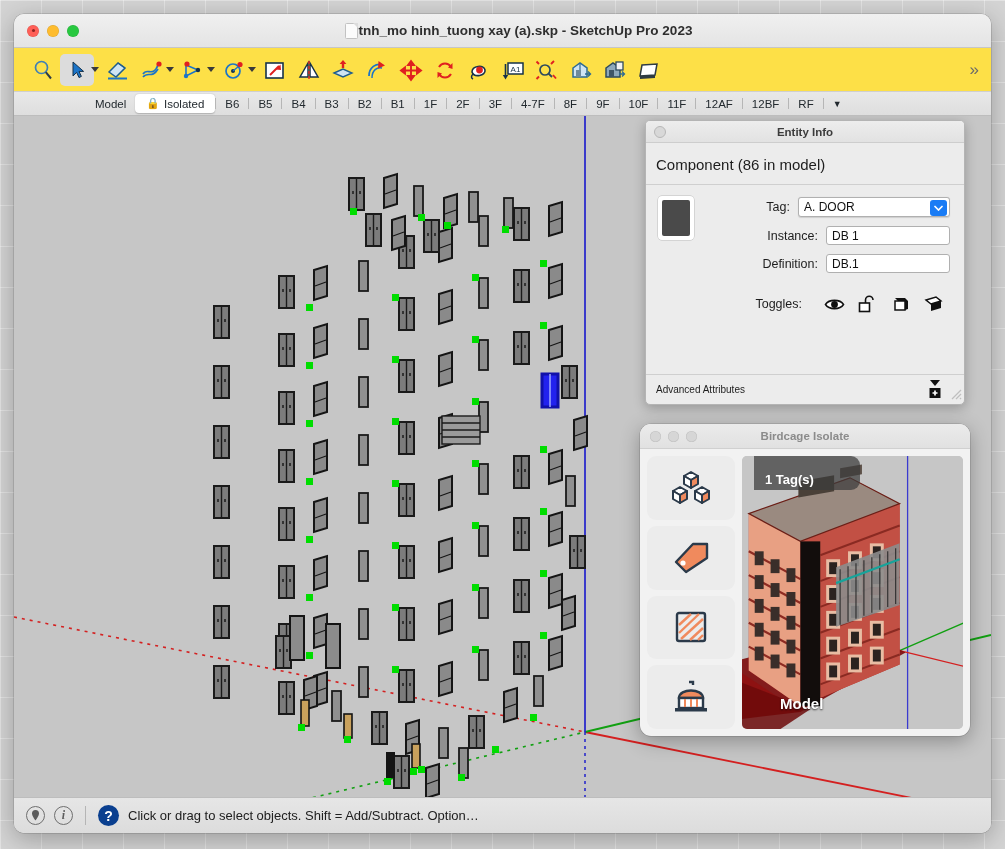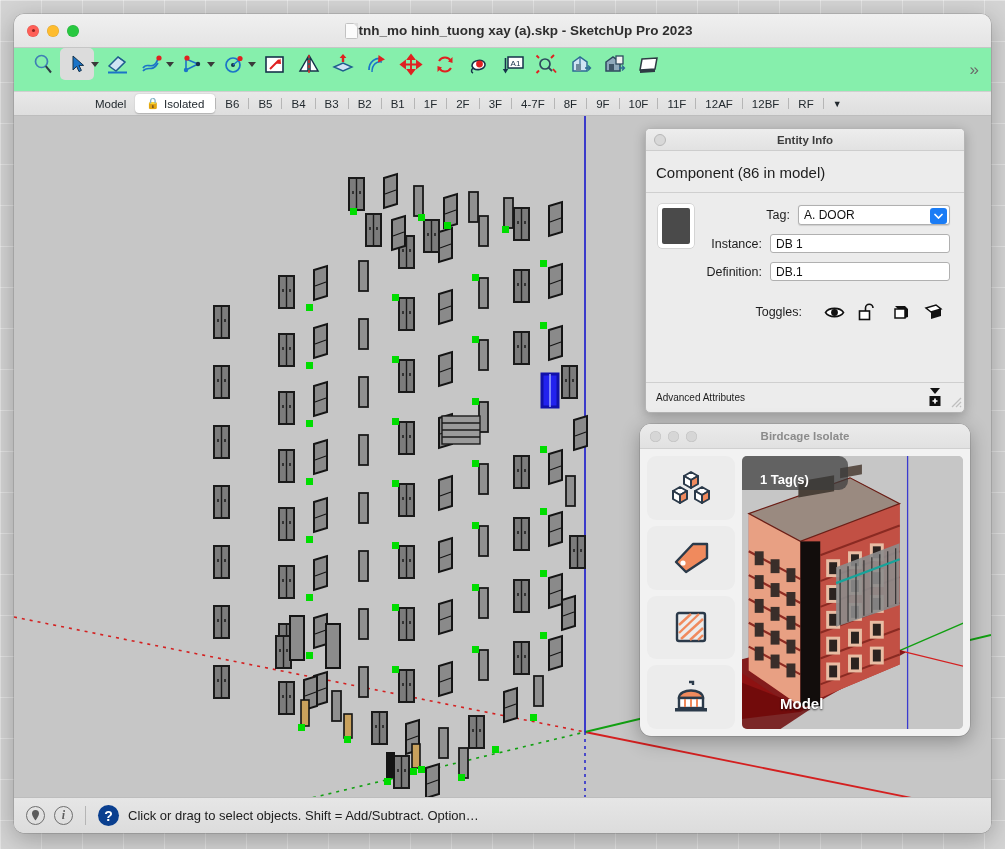--- a/index.html
+++ b/index.html
@@ -55,23 +55,23 @@
     width: 13px; height: 16px; background: #fbfbfb;
     border: 1px solid #c2c2c2; border-radius: 1.5px; position: relative;
   }
   .doc-icon::after{
     content:""; position:absolute; right:-1px; top:-1px;
     border-left:5px solid transparent; border-top:5px solid #dcdcdc;
   }
   
   .toolbar {
     height: 44px; flex: 0 0 44px;
-    background: #86efac;
+    background: #fde047;
     border-bottom: .5px solid #cfcfcf;
-    display: flex; align-items: flex-start; padding: 0 12px;
+    display: flex; align-items: center; padding: 0 12px;
     position: relative;
   }
   .tool {
     width: 34px; height: 32px; display: flex; align-items: center;
     justify-content: center; border-radius: 5px; cursor: default;
   }
   .tool.active { background: #dcdcdc; }
   .tool svg { display: block; }
   .toolgrp { display: flex; align-items: center; }
   .caret-dn {
@@ -157,21 +157,21 @@
     font-size: 11.5px; color: #3c3c3c; font-weight: 600;
   }
   .ei-sub {
     padding: 13px 0 11px 10px; font-size: 15px; color: #1d1d1d;
     border-bottom: .5px solid #cfcfcf;
   }
   .ei-body { flex: 1; position: relative; padding: 12px 14px 0 12px; }
   .ei-row { display: flex; align-items: center; justify-content: flex-end; margin-bottom: 9px; }
   .ei-lab { font-size: 12.5px; color: #1d1d1d; margin-right: 8px; }
   .ei-field {
-    width: 180px; height: 19px; background: #fff;
+    width: 124px; height: 19px; background: #fff;
     border: .5px solid #b0b0b0; border-radius: 3px;
     font-size: 12px; color: #111; padding: 0 5px;
     display: flex; align-items: center;
   }
   .ei-select {
     width: 152px; height: 20px; background: #fff;
     border: .5px solid #b0b0b0; border-radius: 3px;
     font-size: 12px; color: #111; padding: 0 24px 0 5px;
     display: flex; align-items: center; position: relative;
     box-shadow: 0 .5px 1px rgba(0,0,0,.13);
@@ -224,24 +224,24 @@
     font-size: 11.5px; color: #8b8b8b; font-weight: bold;
   }
   .bc-body { flex: 1; display: flex; padding: 7px; gap: 7px; }
   .bc-rail { width: 88px; display: flex; flex-direction: column; gap: 6px; }
   .bc-btn {
     flex: 1; background: #ececec; border-radius: 9px;
     display: flex; align-items: center; justify-content: center;
   }
   .bc-stage { flex: 1; position: relative; border-radius: 5px; overflow: hidden; background: #c6c6c6; }
   .bc-tagbadge {
-    position: absolute; left: 0; top: 0; width: 106px; height: 34px;
+    position: absolute; left: 12px; top: 0; width: 106px; height: 34px;
     background: rgba(60,60,60,.72); border-radius: 0 9px 9px 0;
     color: #fff; font-size: 13px; font-weight: bold;
-    display: flex; align-items: flex-end; padding: 0 0 3px 18px; z-index: 3;
+    display: flex; align-items: flex-end; padding: 0 0 3px 11px; z-index: 3;
   }
   .bc-modellab {
     position: absolute; left: 38px; bottom: 17px; z-index: 3;
     color: #fff; font-size: 15px; font-weight: bold;
     text-shadow: 0 1px 2px rgba(0,0,0,.75);
   }
 </style>
 </head>
 <body>
 
@@ -717,21 +717,21 @@
           <rect x="516" y="598" width="7" height="7"></rect>
             <rect x="396" y="652" width="7" height="7"></rect>
         </g>
 
         <g>
           <rect x="528" y="258" width="16" height="33" fill="#2222ee" stroke="#1111aa" stroke-width="3"></rect>
           <line x1="536" y1="258" x2="536" y2="291" stroke="#aab6ff" stroke-width="1.4"></line>
         </g>
       </svg>
 
-      <div id="entity-info" style="left:631px; top:12px;">
+      <div id="entity-info" style="left:631px; top:4px;">
         <div class="ei-head">
           <div class="ei-close"></div>
           <div class="ei-title">Entity Info</div>
         </div>
         <div class="ei-sub">Component (86 in model)</div>
         <div class="ei-body">
           <div class="ei-swatch">
               <i></i>
             </div>
           <div class="ei-row">

